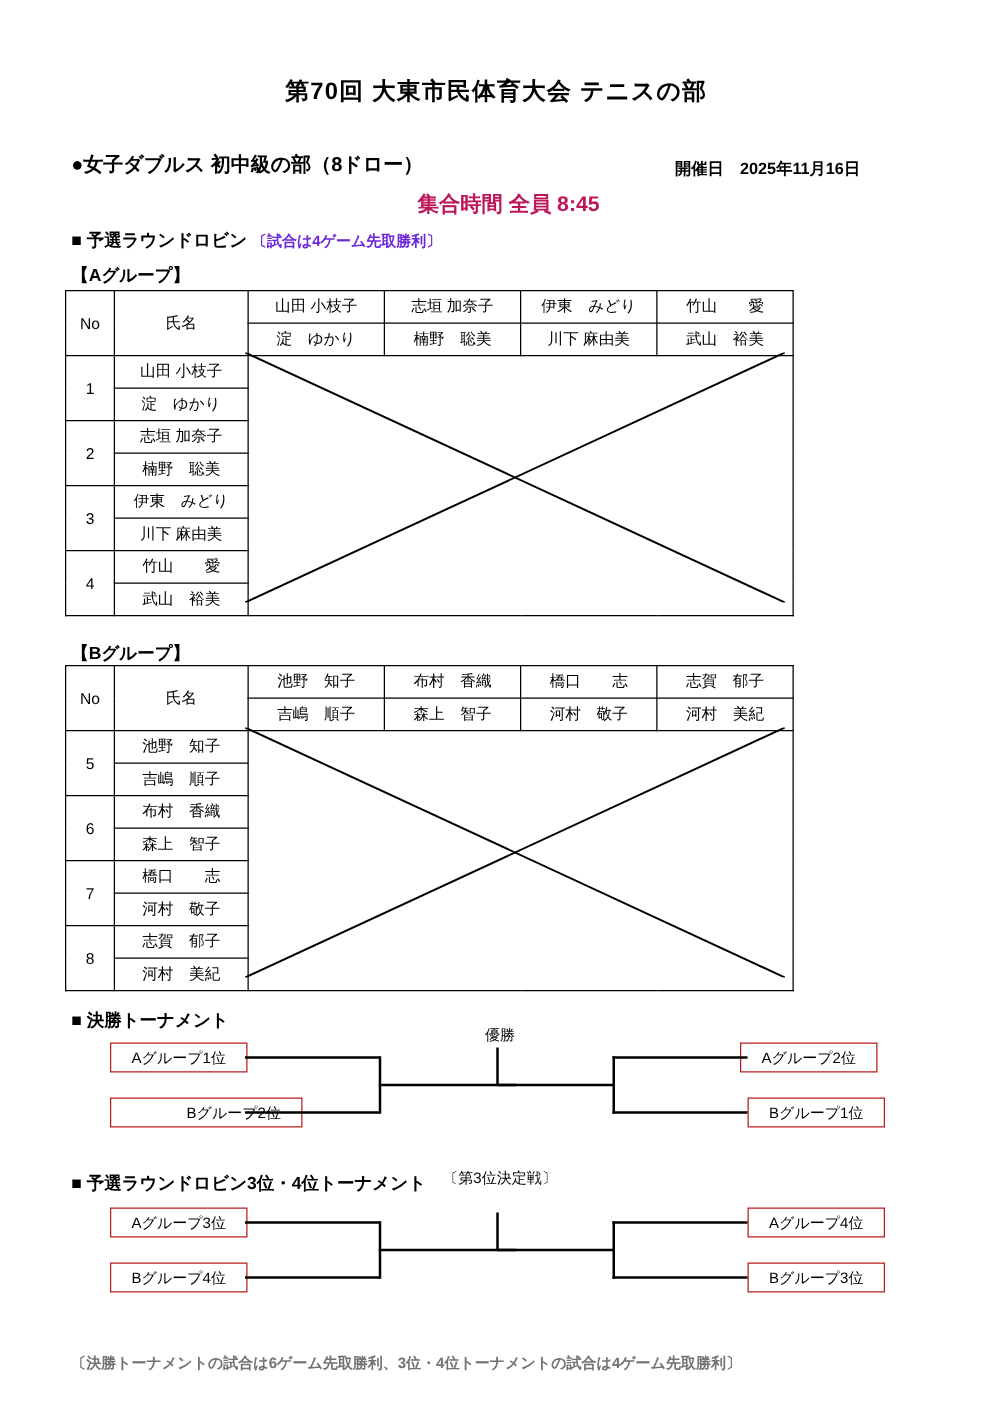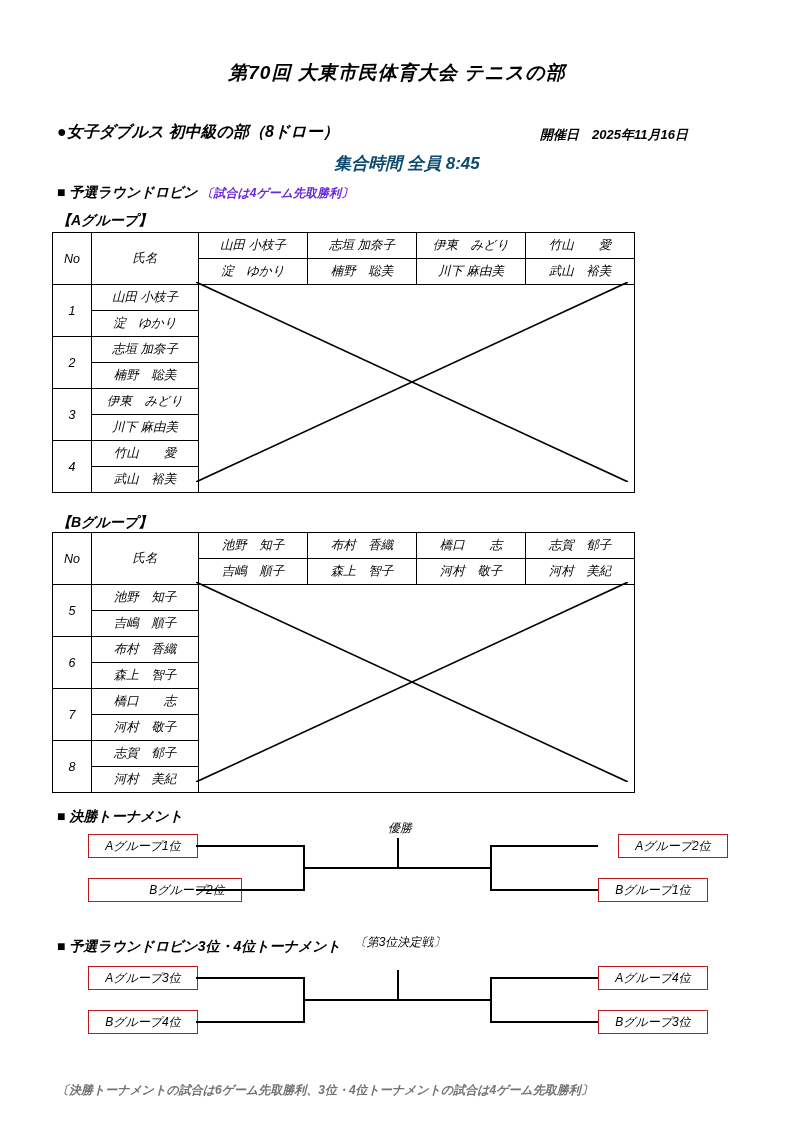--- a/index.html
+++ b/index.html
@@ -4,39 +4,39 @@
 <style>
   html,body{margin:0;padding:0;}
   body{
     width:794px;height:1122px;
     background:#ffffff;
     font-family:"Liberation Sans","DejaVu Sans",sans-serif;
     color:#000000;
     position:relative;
     overflow:hidden;
   }
-  .page{position:relative;width:794px;height:1122px;font-style:italic;}
+  .page{position:relative;width:794px;height:1122px;}
 
   .doc-title{
     position:absolute;top:60px;left:0;width:794px;
     text-align:center;font-size:19px;font-weight:bold;letter-spacing:1px;
   }
 
   .event-line{
     position:absolute;top:122px;left:57px;
     font-size:16px;font-weight:bold;
   }
   .date-line{
     position:absolute;top:126px;left:540px;
     font-size:13px;font-weight:bold;
   }
   .meet-time{
     position:absolute;top:152px;left:0;width:794px;
     text-align:center;
-    font-size:17px;font-weight:bold;color:#0c4a6e;
+    font-size:17px;font-weight:bold;color:#be185d;
   }
   .meet-time .mt-inner{display:inline-block;margin-left:20px;}
 
   .rr-head{
     position:absolute;top:184px;left:57px;
     font-size:14px;font-weight:bold;
   }
   .rr-head .note{color:#6d28d9;font-size:12px;font-weight:bold;}
 
   .grp-label{
@@ -219,21 +219,21 @@
     </svg>
   </div>
 
   <div class="sec-head" id="sec1">■ 決勝トーナメント</div>
 
   <div class="lbl" style="top:820px;left:360px;width:80px;">優勝</div>
   <div class="lbl" style="top:934px;left:350px;width:100px;">〔第3位決定戦〕</div>
 
   <div class="box" style="top:834px;left:88px;">Aグループ1位</div>
   <div class="box" style="top:878px;left:88px;padding-left:44px;">Bグループ2位</div>
-  <div class="box" style="top:834px;left:598px;margin-left:20px;">Aグループ2位</div>
+  <div class="box" style="top:834px;left:572px;margin-left:20px;">Aグループ2位</div>
   <div class="box" style="top:878px;left:598px;">Bグループ1位</div>
 
   <div class="ln" style="top:845px;left:196px;width:108px;height:1.6px;"></div>
   <div class="ln" style="top:889px;left:196px;width:108px;height:1.6px;"></div>
   <div class="ln" style="top:845px;left:303px;width:1.6px;height:46px;"></div>
   <div class="ln" style="top:867px;left:303px;width:110px;height:1.6px;"></div>
 
   <div class="ln" style="top:845px;left:490px;width:108px;height:1.6px;"></div>
   <div class="ln" style="top:889px;left:490px;width:108px;height:1.6px;"></div>
   <div class="ln" style="top:845px;left:490px;width:1.6px;height:46px;"></div>

